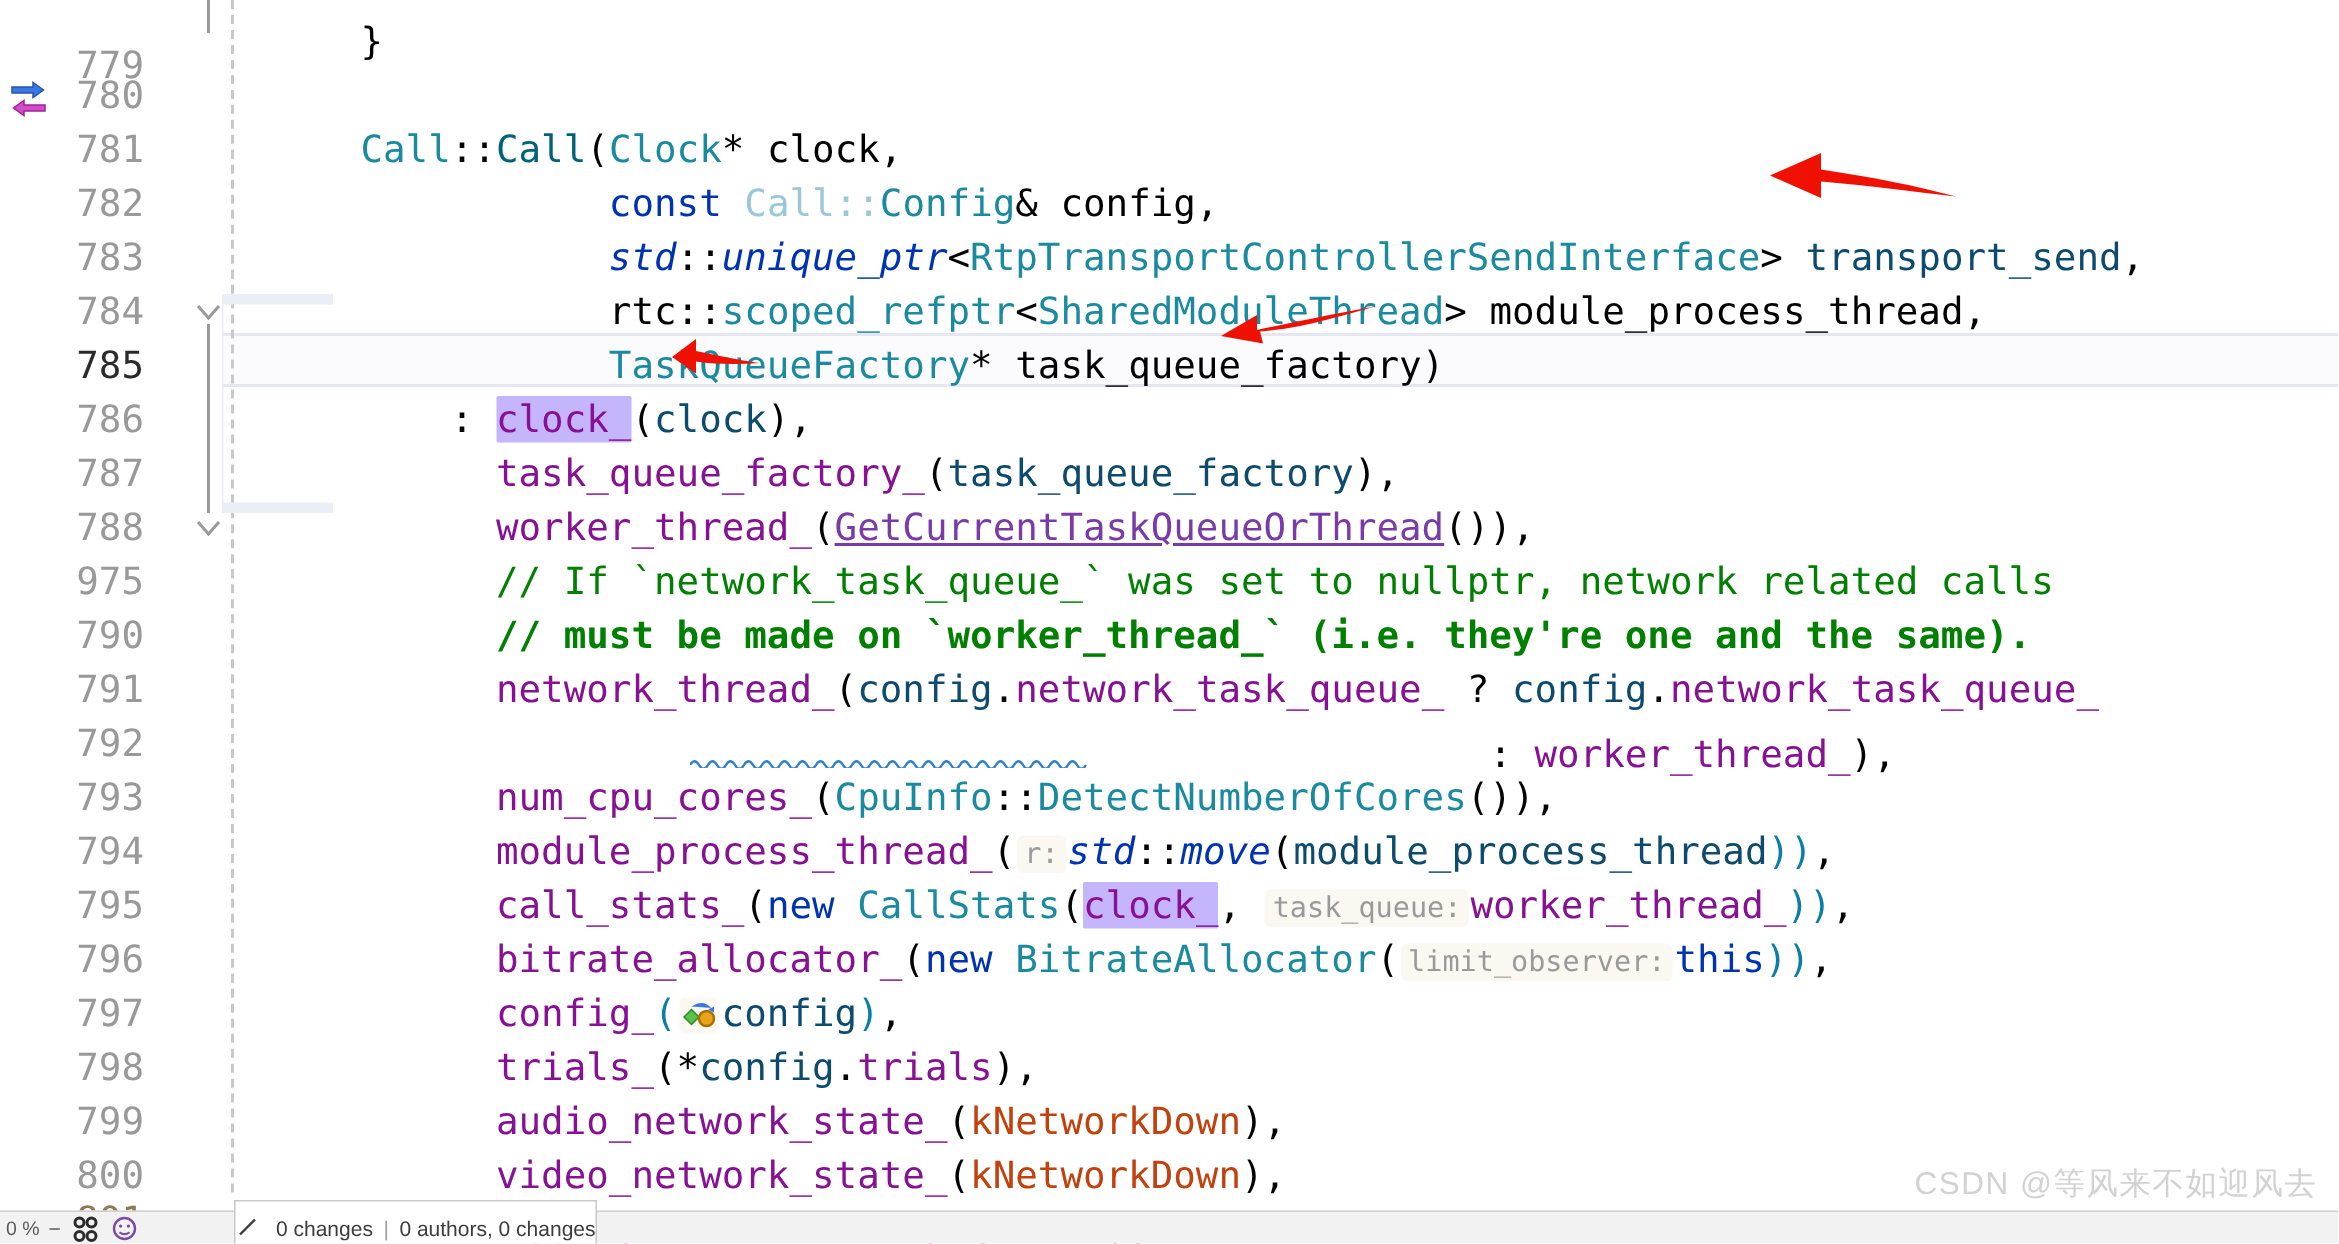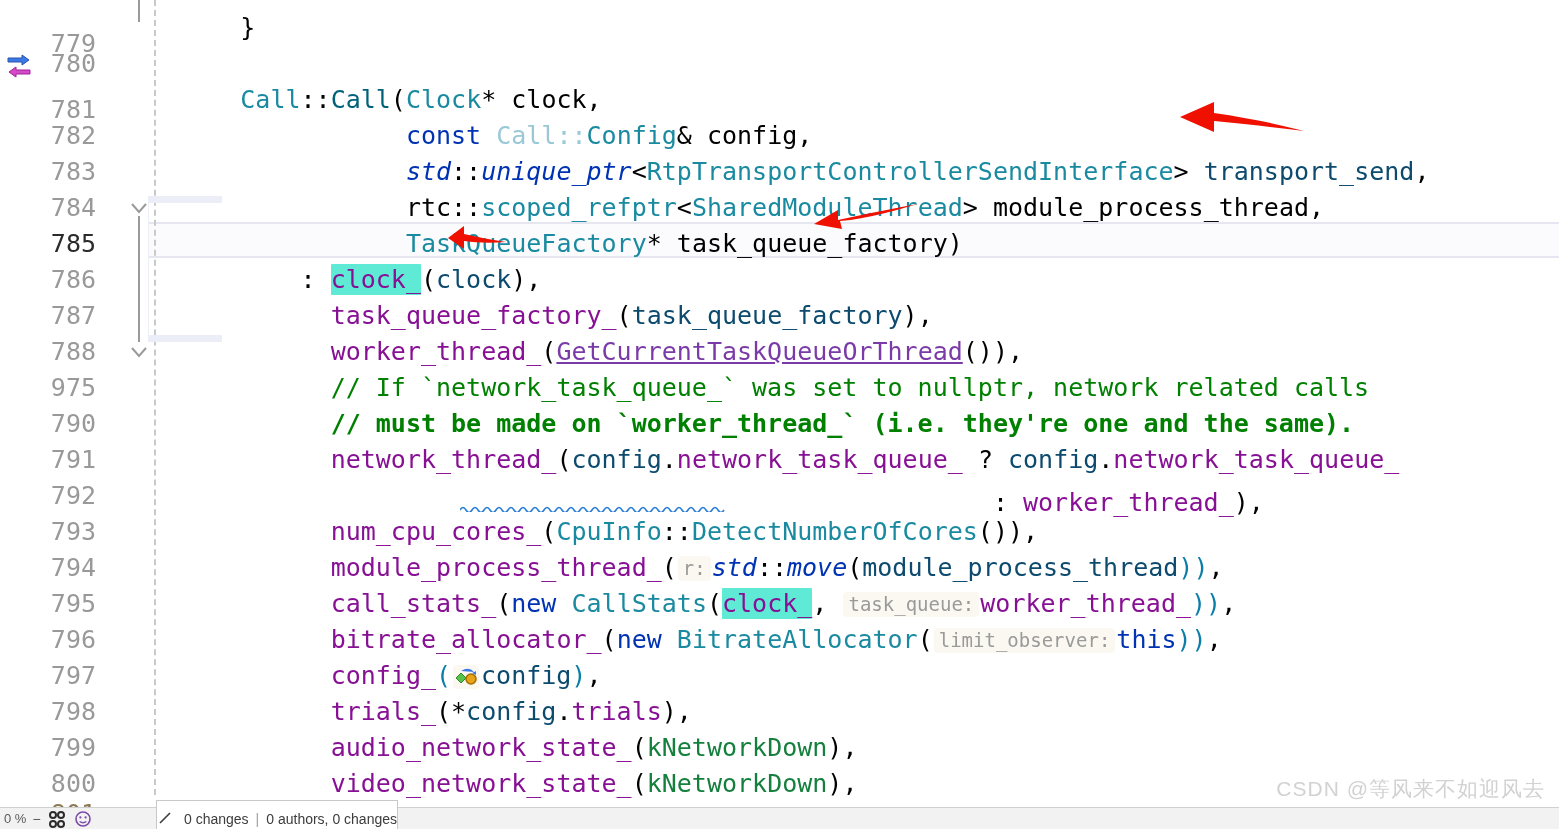--- a/index.html
+++ b/index.html
@@ -129,26 +129,26 @@
   .ki  { color: #0033b3; font-style: italic; }  
   .ty  { color: #1a8aa0; }                 
   .tyl { color: #9ac8d6; }                 
   .fn  { color: #00627a; }                 
   .fld { color: #871094; }                 
   .fld2{ color: #7a3ba8; text-decoration: underline; }                 
   .cm  { color: #008000; }                 
   .id  { color: #000000; }                 
   .op  { color: #000000; }
   .pn  { color: #0b7ea8; }                 
-  .cnst{ color: #15803d; }                 
+  .cnst{ color: #c2410c; }                 
   .lv  { color: #0c4a6e; }                 
 
   
   .hl {
-    background: #5eead4;
+    background: #c4b5fd;
     border-radius: 1px;
     padding: 1px 0;
   }
 
   
   .hint {
     background: #faf8f0;
     color: #9a9a9a;
     font-size: 19px;
     border-radius: 4px;
@@ -246,21 +246,21 @@
     <div class="lineno" style="top:10px;margin-top:16px;">779</div>
 
     <div class="gutter-icon" style="top:50px;">
       <svg width="30" height="30" viewBox="0 0 30 30">
         <path d="M4 8 h14 v-3 l7 5 -7 5 v-3 h-14 z" fill="#3b78e7" stroke="#2a56a8" stroke-width="1"></path>
         <path d="M26 20 h-14 v-3 l-7 5 7 5 v-3 h14 z" fill="#d44bc8" stroke="#a0209a" stroke-width="1"></path>
       </svg>
     </div>
     <div class="lineno" style="top:46px;">780</div>
 
-    <div class="lineno" style="top:92px;text-align:right;">781</div>
+    <div class="lineno" style="top:82px;text-align:right;">781</div>
     <div class="lineno" style="top:118px;">782</div>
     <div class="lineno" style="top:154px;">783</div>
 
     <div class="fold-chevron" style="top:190px;">
       <svg width="22" height="36" viewBox="0 0 22 36">
         <path d="M4 14 L11 22 L18 14" fill="none" stroke="#9a9a9a" stroke-width="2"></path>
       </svg>
     </div>
     <div class="lineno" style="top:190px;">784</div>
 

